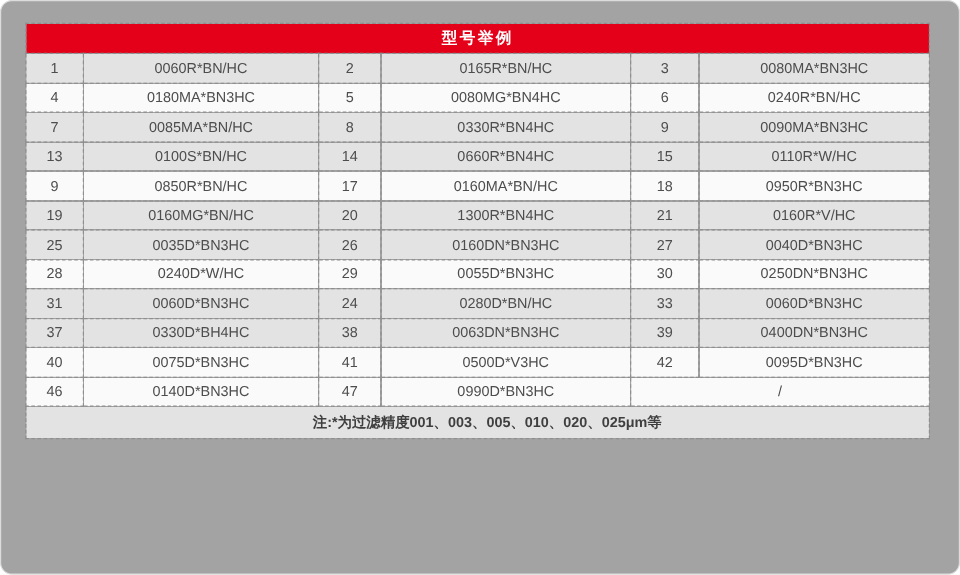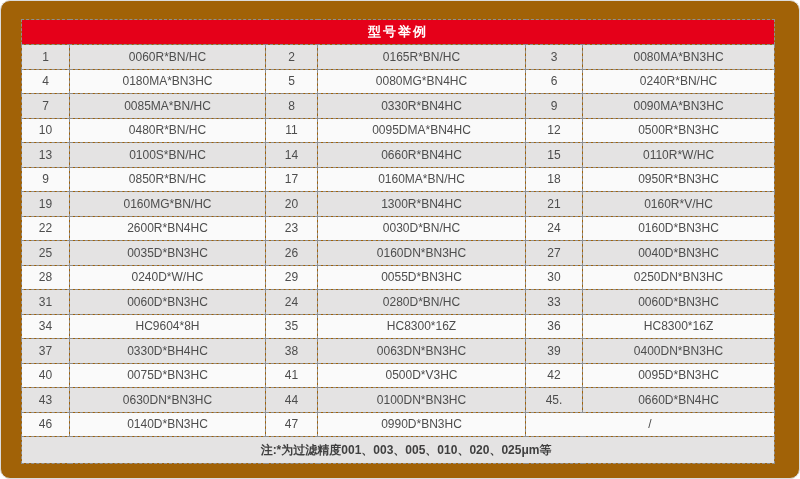--- a/index.html
+++ b/index.html
@@ -6,21 +6,21 @@
     margin: 0;
     padding: 0;
     background: #ffffff;
     font-family: "Liberation Sans", sans-serif;
   }
   .canvas {
     position: relative;
     width: 800px;
     height: 479px;
     box-sizing: border-box;
-    background: #a16207;
+    background: #a3a3a3;
     border: 1px solid #dcdcdc;
     border-radius: 10px;
     overflow: hidden;
   }
   table.model-table {
     position: absolute;
     left: 20px;
     top: 18px;
     width: 753px;
     border-collapse: collapse;
@@ -94,28 +94,20 @@
           <td>0240R*BN/HC</td>
         </tr>
         <tr class="row-odd">
           <td>7</td>
           <td>0085MA*BN/HC</td>
           <td>8</td>
           <td>0330R*BN4HC</td>
           <td>9</td>
           <td>0090MA*BN3HC</td>
         </tr>
-        <tr class="row-even">
-          <td>10</td>
-          <td>0480R*BN/HC</td>
-          <td>11</td>
-          <td>0095DMA*BN4HC</td>
-          <td>12</td>
-          <td>0500R*BN3HC</td>
-        </tr>
         <tr class="row-odd">
           <td>13</td>
           <td>0100S*BN/HC</td>
           <td>14</td>
           <td>0660R*BN4HC</td>
           <td>15</td>
           <td>0110R*W/HC</td>
         </tr>
         <tr class="row-even">
           <td>9</td>
@@ -125,28 +117,20 @@
           <td>18</td>
           <td>0950R*BN3HC</td>
         </tr>
         <tr class="row-odd">
           <td>19</td>
           <td>0160MG*BN/HC</td>
           <td>20</td>
           <td>1300R*BN4HC</td>
           <td>21</td>
           <td>0160R*V/HC</td>
-        </tr>
-        <tr class="row-even">
-          <td>22</td>
-          <td>2600R*BN4HC</td>
-          <td>23</td>
-          <td>0030D*BN/HC</td>
-          <td>24</td>
-          <td>0160D*BN3HC</td>
         </tr>
         <tr class="row-odd">
           <td>25</td>
           <td>0035D*BN3HC</td>
           <td>26</td>
           <td>0160DN*BN3HC</td>
           <td>27</td>
           <td>0040D*BN3HC</td>
         </tr>
         <tr class="row-even">
@@ -158,51 +142,35 @@
           <td>0250DN*BN3HC</td>
         </tr>
         <tr class="row-odd">
           <td>31</td>
           <td>0060D*BN3HC</td>
           <td>24</td>
           <td>0280D*BN/HC</td>
           <td>33</td>
           <td>0060D*BN3HC</td>
         </tr>
-        <tr class="row-even">
-          <td>34</td>
-          <td>HC9604*8H</td>
-          <td>35</td>
-          <td>HC8300*16Z</td>
-          <td>36</td>
-          <td>HC8300*16Z</td>
-        </tr>
         <tr class="row-odd">
           <td>37</td>
           <td>0330D*BH4HC</td>
           <td>38</td>
           <td>0063DN*BN3HC</td>
           <td>39</td>
           <td>0400DN*BN3HC</td>
         </tr>
         <tr class="row-even">
           <td>40</td>
           <td>0075D*BN3HC</td>
           <td>41</td>
           <td>0500D*V3HC</td>
           <td>42</td>
           <td>0095D*BN3HC</td>
-        </tr>
-        <tr class="row-odd">
-          <td>43</td>
-          <td>0630DN*BN3HC</td>
-          <td>44</td>
-          <td>0100DN*BN3HC</td>
-          <td>45.</td>
-          <td>0660D*BN4HC</td>
         </tr>
         <tr class="row-even">
           <td>46</td>
           <td>0140D*BN3HC</td>
           <td>47</td>
           <td>0990D*BN3HC</td>
           <td colspan="2">/</td>
         </tr>
       </tbody>
     <tfoot>

